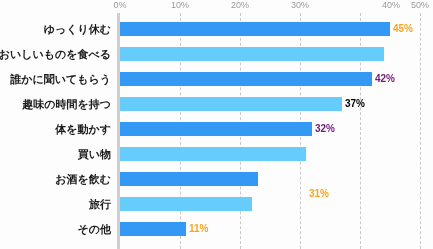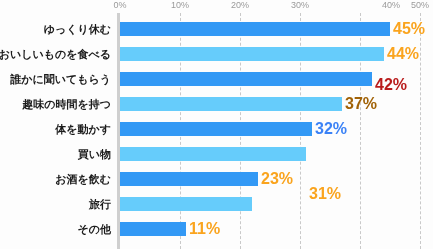--- a/index.html
+++ b/index.html
@@ -88,21 +88,21 @@
   .bar-rect {
     position: absolute;
     left: 120px;
     top: 0;
     height: 14px;
   }
 
   .bar-value {
     position: absolute;
     top: -2px;
-    font-size: 16px;
+    font-size: 10px;
     line-height: 18px;
     font-weight: bold;
     color: #faa41e;
     white-space: nowrap;
     text-align: center;
   }
 </style>
 </head>
 <body>
 
@@ -128,46 +128,44 @@
 
   <div id="bars-layer">
       <div class="bar-row" style="top: 22px;">
         <div class="bar-label" style="color: rgb(27, 27, 27);">ゆっくり休む</div>
         <div class="bar-rect" style="width: 270px; background: rgb(51, 153, 245); height: 14px;"></div>
         <div class="bar-value" style="left: 393px; color: rgb(250, 164, 30);">45%</div>
       </div>
       <div class="bar-row" style="top: 47px;">
         <div class="bar-label" style="color: rgb(27, 27, 27);">おいしいものを食べる</div>
         <div class="bar-rect" style="width: 264px; background: rgb(102, 204, 251); height: 14px;"></div>
-        <div class="bar-value" style="left: 387px; color: rgb(250, 164, 30);">44%</div>
       </div>
       <div class="bar-row" style="top: 72px; border-radius: 7px;">
         <div class="bar-label" style="color: rgb(27, 27, 27);">誰かに聞いてもらう</div>
         <div class="bar-rect" style="width: 252px; background: rgb(51, 153, 245); height: 14px;"></div>
-        <div class="bar-value" style="left: 375px; color: #b91c1c; margin-top: 6px;">42%</div>
+        <div class="bar-value" style="left: 375px; color: #701a75;">42%</div>
       </div>
       <div class="bar-row" style="top: 97px;">
         <div class="bar-label" style="color: rgb(27, 27, 27);">趣味の時間を持つ</div>
         <div class="bar-rect" style="width: 222px; background: rgb(102, 204, 251); height: 14px;"></div>
-        <div class="bar-value" style="left: 345px; color: #a16207;">37%</div>
+        <div class="bar-value" style="left: 345px; color: #000000;">37%</div>
       </div>
       <div class="bar-row" style="top: 122px;">
         <div class="bar-label" style="color: rgb(27, 27, 27);">体を動かす</div>
         <div class="bar-rect" style="width: 192px; background: rgb(51, 153, 245); height: 14px;"></div>
-        <div class="bar-value" style="left: 315px; color: #3b82f6;">32%</div>
+        <div class="bar-value" style="left: 315px; color: #701a75;">32%</div>
       </div>
       <div class="bar-row" style="top: 147px;">
         <div class="bar-label" style="color: rgb(27, 27, 27);">買い物</div>
         <div class="bar-rect" style="width: 186px; background: rgb(102, 204, 251); height: 14px;"></div>
         <div class="bar-value" style="left: 309px; color: rgb(250, 164, 30); margin-top: 40px;">31%</div>
       </div>
       <div class="bar-row" style="top: 172px;">
         <div class="bar-label" style="color: rgb(27, 27, 27);">お酒を飲む</div>
         <div class="bar-rect" style="width: 138px; background: rgb(51, 153, 245); height: 14px;"></div>
-        <div class="bar-value" style="left: 261px; color: rgb(250, 164, 30);">23%</div>
       </div>
       <div class="bar-row" style="top: 197px;">
         <div class="bar-label" style="color: rgb(27, 27, 27);">旅行</div>
         <div class="bar-rect" style="width: 132px; background: rgb(102, 204, 251); height: 14px;"></div>
       </div>
       <div class="bar-row" style="top: 222px;">
         <div class="bar-label" style="color: rgb(27, 27, 27);">その他</div>
         <div class="bar-rect" style="width: 66px; background: rgb(51, 153, 245); height: 14px;"></div>
         <div class="bar-value" style="left: 189px; color: rgb(250, 164, 30);">11%</div>
       </div>

